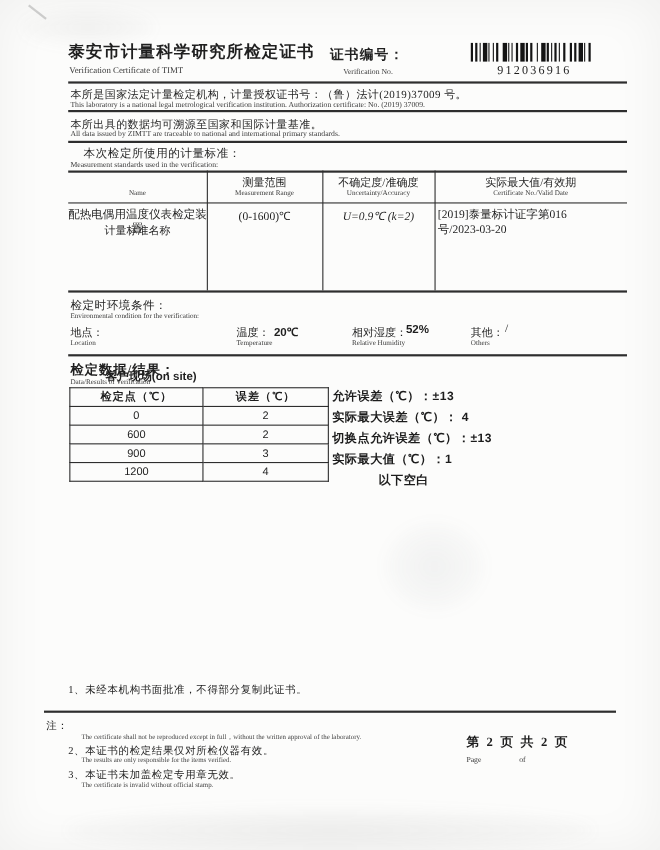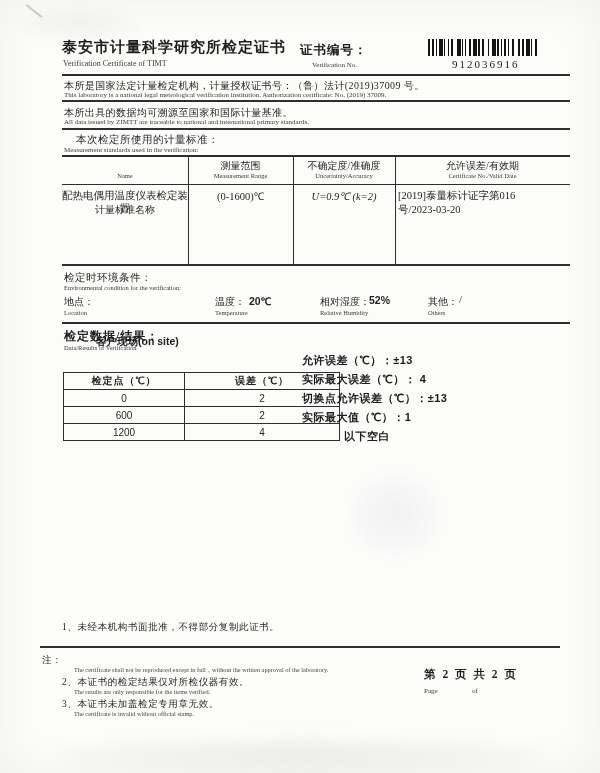--- a/index.html
+++ b/index.html
@@ -109,21 +109,21 @@
   <div class="vline" style="left:188px;top:155px;height:109px;"></div>
   <div class="vline" style="left:293px;top:155px;height:109px;"></div>
   <div class="vline" style="left:395px;top:155px;height:109px;"></div>
 
   <div class="abs center cn" style="left:62px;top:159px;width:126px;font-size:10px;margin-top:44px;">计量标准名称</div>
   <div class="abs center tiny-en en" style="left:62px;top:172px;width:126px;">Name</div>
   <div class="abs center cn" style="left:188px;top:159px;width:105px;font-size:10px;">测量范围</div>
   <div class="abs center tiny-en en" style="left:188px;top:172px;width:105px;">Measurement Range</div>
   <div class="abs center cn" style="left:293px;top:159px;width:102px;font-size:10px;">不确定度/准确度</div>
   <div class="abs center tiny-en en" style="left:293px;top:172px;width:102px;">Uncertainty/Accuracy</div>
-  <div class="abs center cn" style="left:395px;top:159px;width:175px;font-size:10px;">允许误差/有效期</div>
+  <div class="abs center cn" style="left:395px;top:159px;width:175px;font-size:10px;">实际最大值/有效期</div>
   <div class="abs center tiny-en en" style="left:395px;top:172px;width:175px;">Certificate No./Valid Date</div>
 
   <div class="abs center cn" style="left:62px;top:189px;width:126px;font-size:10.5px;line-height:13px;">配热电偶用温度仪表检定装置</div>
   <div class="abs center" style="left:188px;top:189px;width:105px;font-size:10.5px;color:#1f1f1f;">(0-1600)℃</div>
   <div class="abs center" style="left:293px;top:189px;width:102px;font-size:10.5px;font-style:italic;color:#1f1f1f;">U=0.9℃ (k=2)</div>
   <div class="abs" style="left:398px;top:189px;width:130px;font-size:10.5px;line-height:14px;color:#1f1f1f;">[2019]泰量标计证字第016号/2023-03-20</div>
 
   <div class="abs heading cn" style="left:64px;top:271px;">检定时环境条件：</div>
   <div class="abs tiny-en en" style="left:64px;top:284px;">Environmental condition for the verification:</div>
 
@@ -141,33 +141,37 @@
 
   <div class="abs cn" style="left:428px;top:295px;font-size:10px;">其他：</div>
   <div class="abs cn" style="left:459px;top:294px;font-size:10.5px;">/</div>
   <div class="abs tiny-en en" style="left:428px;top:309px;">Others</div>
 
   <div class="rule thick" style="left:62px;top:322px;width:508px;"></div>
 
   <div class="abs cn" style="left:64px;top:328px;font-size:12px;font-weight:600;letter-spacing:1px;">检定数据/结果：</div>
   <div class="abs tiny-en en" style="left:64px;top:344px;">Data/Results of Verification</div>
 
-  <table class="results abs" style="left:63px;top:352px;width:277px;margin-top:20px;">
+  <table class="results abs" style="left:63px;top:352px;width:236px;">
     <tbody>
         <tr>
       <th style="width:120px;">检定点（℃）</th>
       <th>误差（℃）</th>
     </tr>
     <tr>
       <td>0</td>
       <td>2</td>
     </tr>
     <tr>
       <td>600</td>
       <td>2</td>
+    </tr>
+    <tr>
+      <td>900</td>
+      <td>3</td>
     </tr>
     <tr>
       <td>1200</td>
       <td>4</td>
     </tr>
   </tbody>
     </table>
 
   <div class="abs summary-line hei" style="left:302px;top:353px;">允许误差（℃）：±13</div>
   <div class="abs summary-line hei" style="left:302px;top:372px;">实际最大误差（℃）： 4</div>

